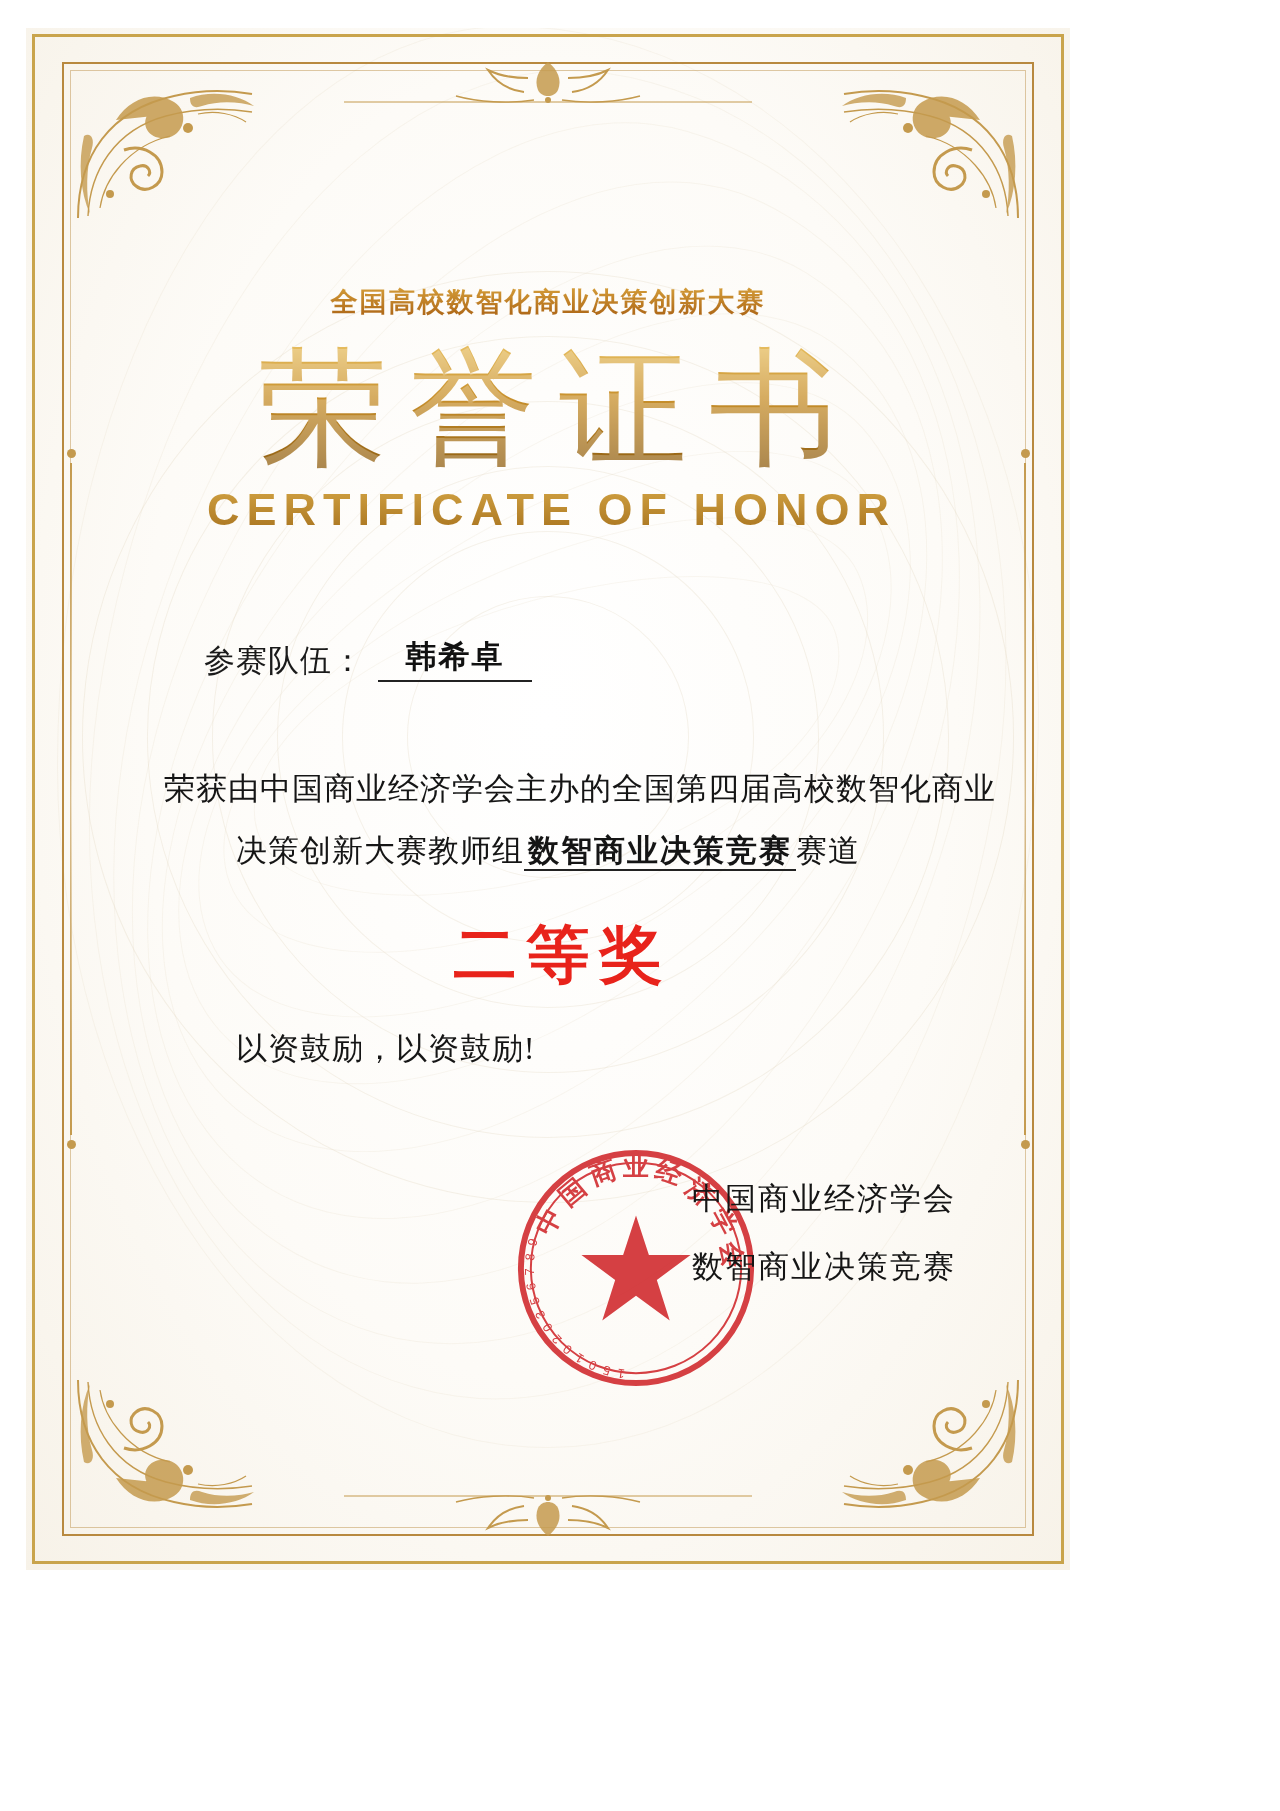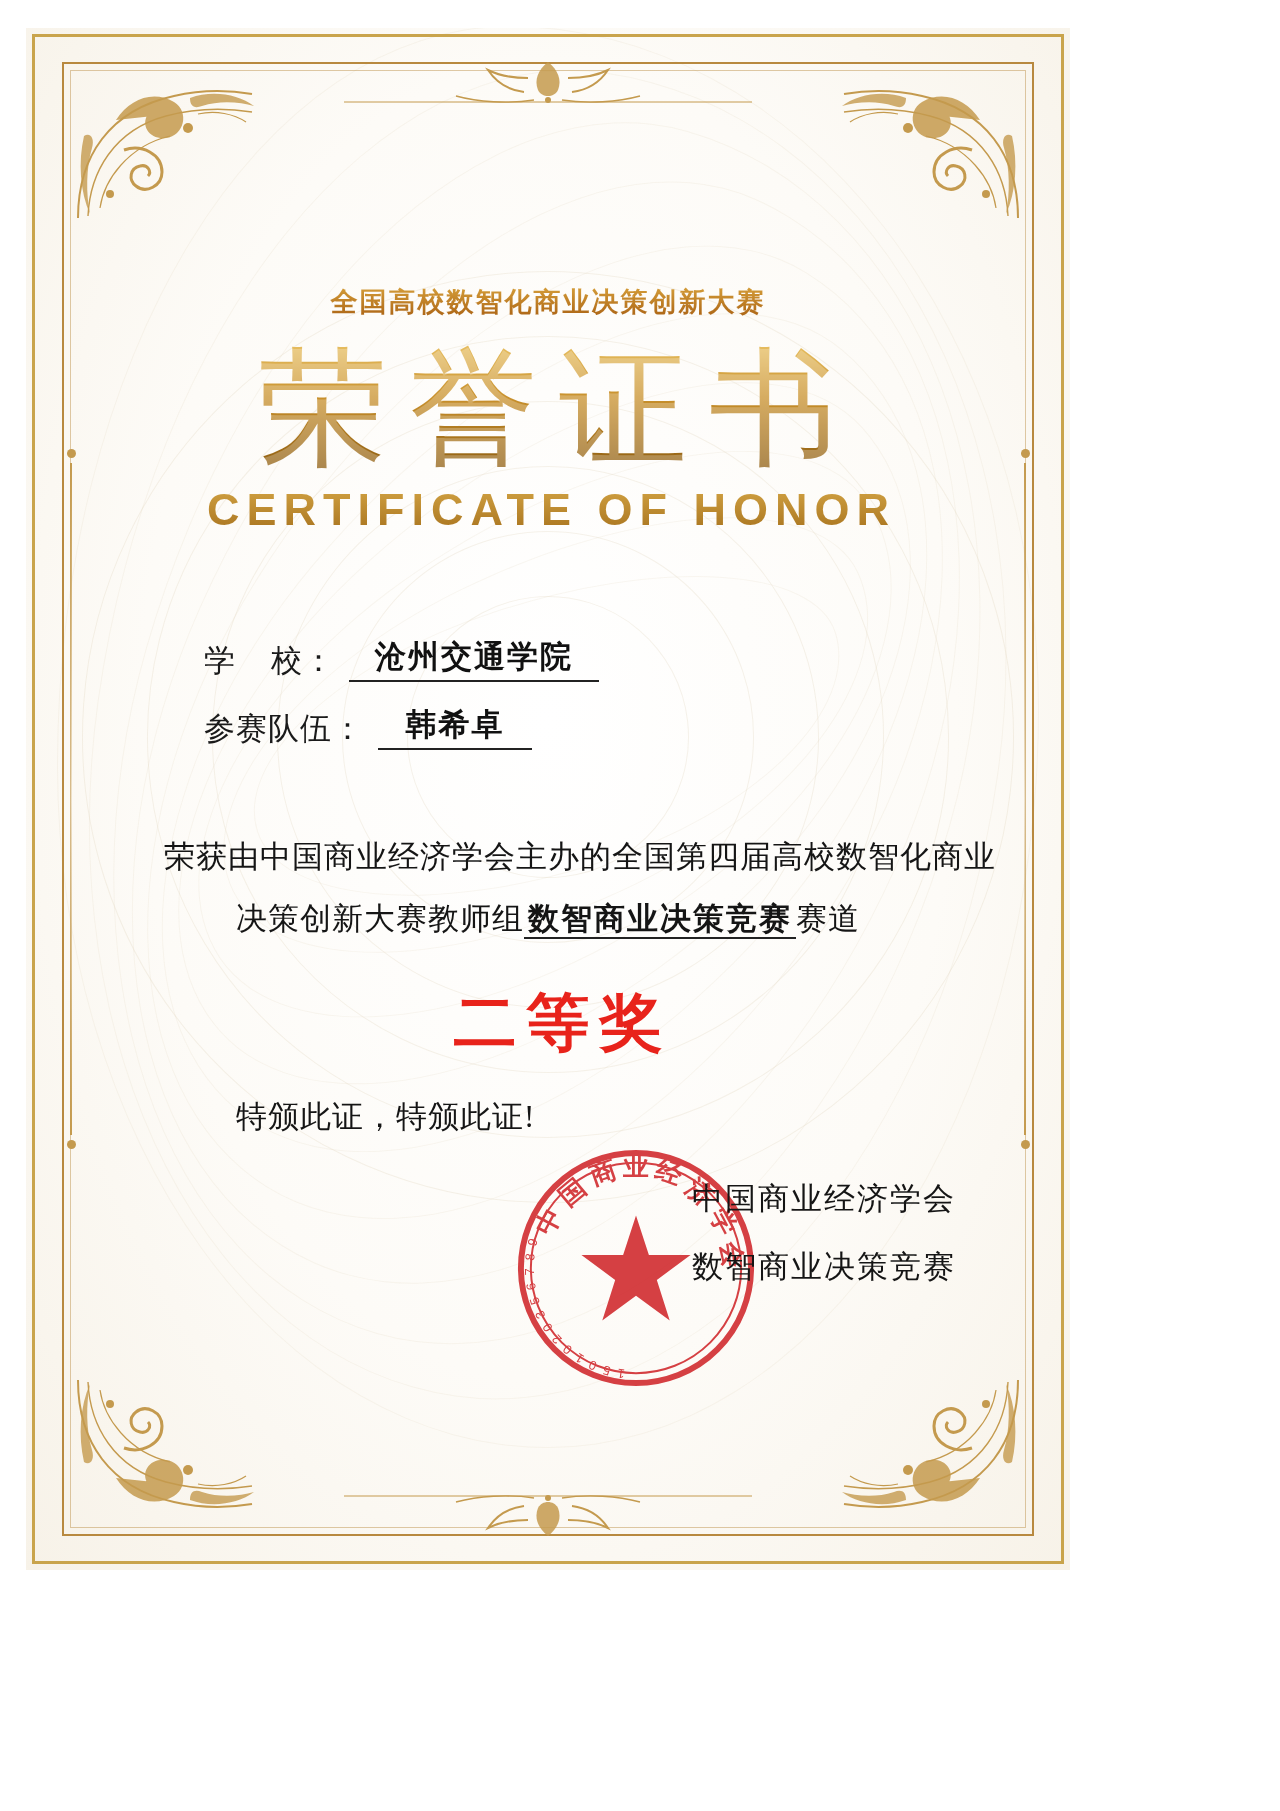--- a/index.html
+++ b/index.html
@@ -404,36 +404,32 @@
     <div class="content">
 
       <div class="comp-name">全国高校数智化商业决策创新大赛</div>
 
       <div class="title-cn">荣誉证书</div>
 
       <div class="title-en">CERTIFICATE OF HONOR</div>
 
       <div class="fields">
         <div class="field-row">
-          <span class="field-label">学    校：</span>
-          <span class="field-value school">沧州交通学院</span>
-        </div>
-        <div class="field-row">
           <span class="field-label">参赛队伍：</span>
           <span class="field-value team">韩希卓</span>
         </div>
       </div>
 
       <div class="body-text">
         <span class="indent"></span><span>荣获由中国商业经济学会主办的全国第四届高校</span><span>数智化商业决策创新大赛教师组</span><span class="track-name">数智商业决策竞赛</span><span>赛道</span>
       </div>
 
       <div class="award">二等奖</div>
 
-      <div class="closing">特颁此证，特颁此证!</div>
+      <div class="closing">以资鼓励，以资鼓励!</div>
 
       <div class="sign-block">
 
         <div class="seal">
           <svg viewBox="0 0 250 250">
             <g fill="none" stroke="#d0272b" stroke-width="6">
               <circle cx="125" cy="125" r="116"></circle>
               <circle cx="125" cy="125" r="106" stroke-width="2"></circle>
             </g>
             <path d="M125 72 l13 40 h42 l-34 25 13 41 -34-25 -34 25 13-41 -34-25 h42 z" fill="#d0272b"></path>

